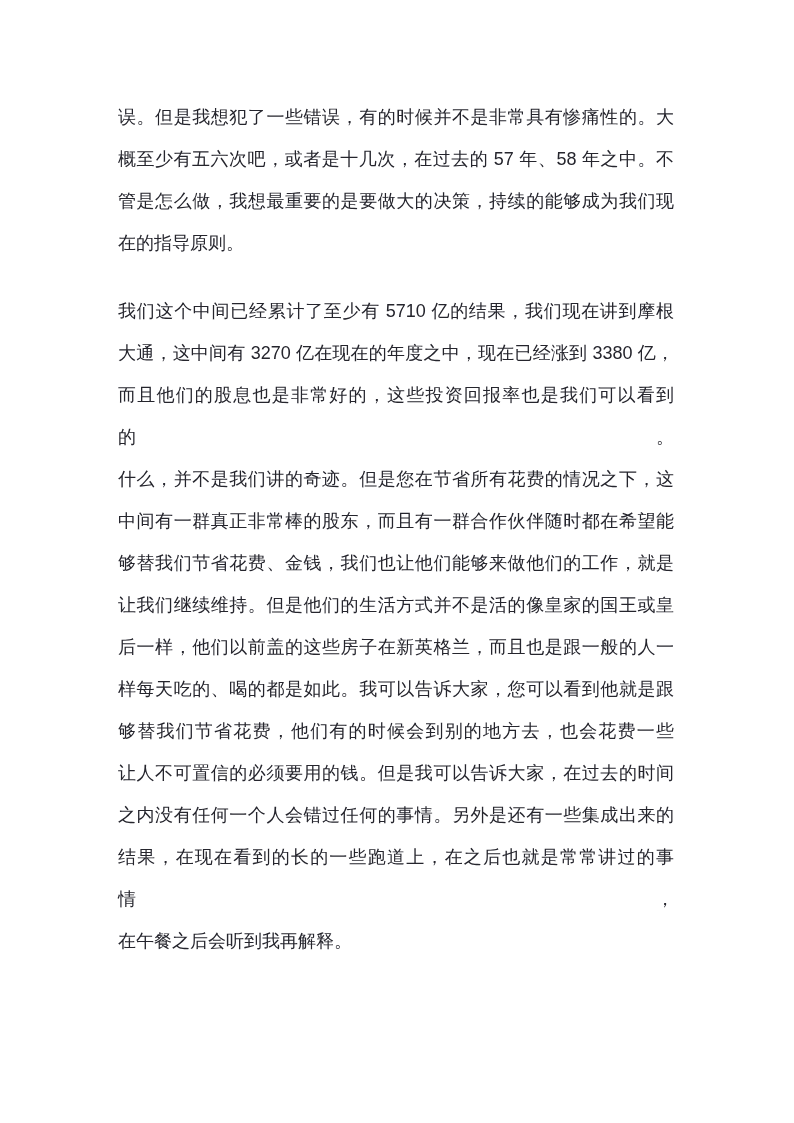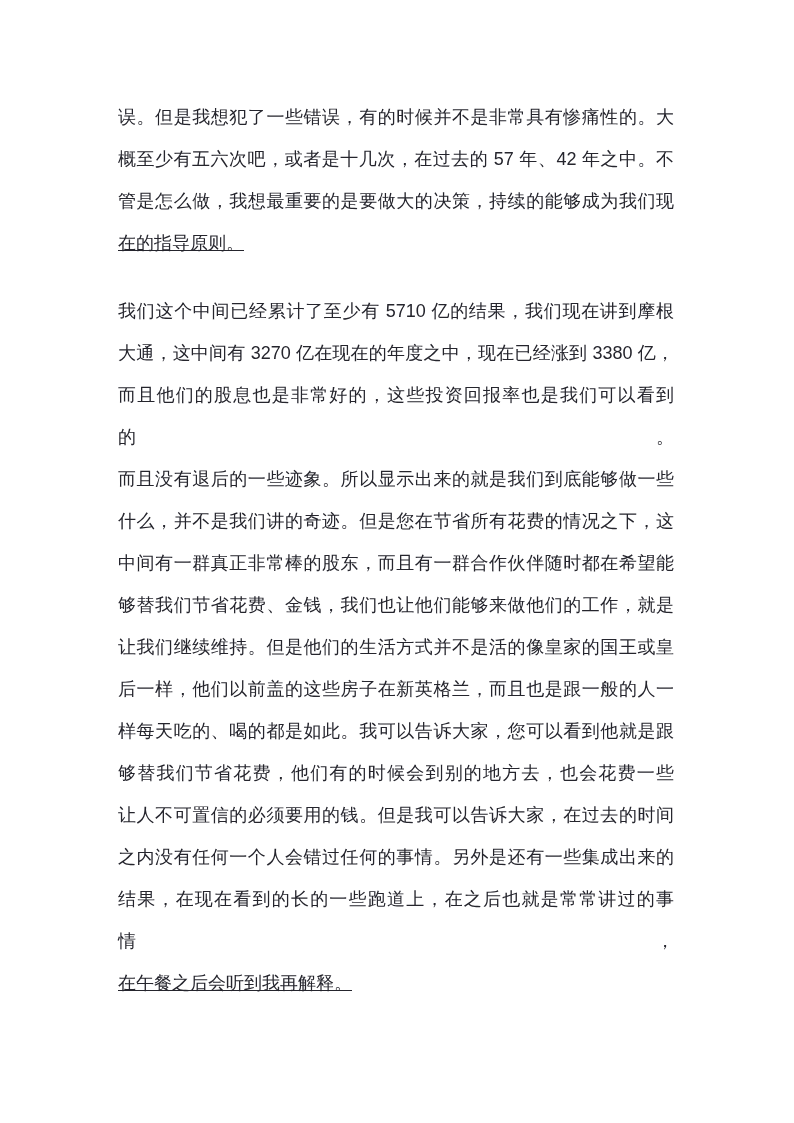--- a/index.html
+++ b/index.html
@@ -31,40 +31,38 @@
     line-height: 42px;
     color: #25252d;
     text-align: justify;
     text-align-last: justify;
     -moz-text-align-last: justify;
     white-space: normal;
     letter-spacing: 0;
   }
   .line.last {
     text-align-last: left;
-    text-decoration: underline;
     -moz-text-align-last: left;
   }
 </style>
 </head>
 <body>
 
 <div class="page">
   <div class="document-body" style="color: rgb(37, 37, 45);">
       <div class="paragraph">
         <div class="line">误。但是我想犯了一些错误，有的时候并不是非常具有惨痛性的。大</div>
-        <div class="line">概至少有五六次吧，或者是十几次，在过去的 57 年、42 年之中。不</div>
+        <div class="line">概至少有五六次吧，或者是十几次，在过去的 57 年、58 年之中。不</div>
         <div class="line">管是怎么做，我想最重要的是要做大的决策，持续的能够成为我们现</div>
         <div class="line last">在的指导原则。</div>
       </div>
       <div class="paragraph">
         <div class="line">我们这个中间已经累计了至少有 5710 亿的结果，我们现在讲到摩根</div>
         <div class="line">大通，这中间有 3270 亿在现在的年度之中，现在已经涨到 3380 亿，</div>
         <div class="line">而且他们的股息也是非常好的，这些投资回报率也是我们可以看到的。</div>
-        <div class="line">而且没有退后的一些迹象。所以显示出来的就是我们到底能够做一些</div>
         <div class="line">什么，并不是我们讲的奇迹。但是您在节省所有花费的情况之下，这</div>
         <div class="line">中间有一群真正非常棒的股东，而且有一群合作伙伴随时都在希望能</div>
         <div class="line">够替我们节省花费、金钱，我们也让他们能够来做他们的工作，就是</div>
         <div class="line">让我们继续维持。但是他们的生活方式并不是活的像皇家的国王或皇</div>
         <div class="line">后一样，他们以前盖的这些房子在新英格兰，而且也是跟一般的人一</div>
         <div class="line">样每天吃的、喝的都是如此。我可以告诉大家，您可以看到他就是跟</div>
         <div class="line">够替我们节省花费，他们有的时候会到别的地方去，也会花费一些</div>
         <div class="line">让人不可置信的必须要用的钱。但是我可以告诉大家，在过去的时间</div>
         <div class="line">之内没有任何一个人会错过任何的事情。另外是还有一些集成出来的</div>
         <div class="line">结果，在现在看到的长的一些跑道上，在之后也就是常常讲过的事情，</div>

